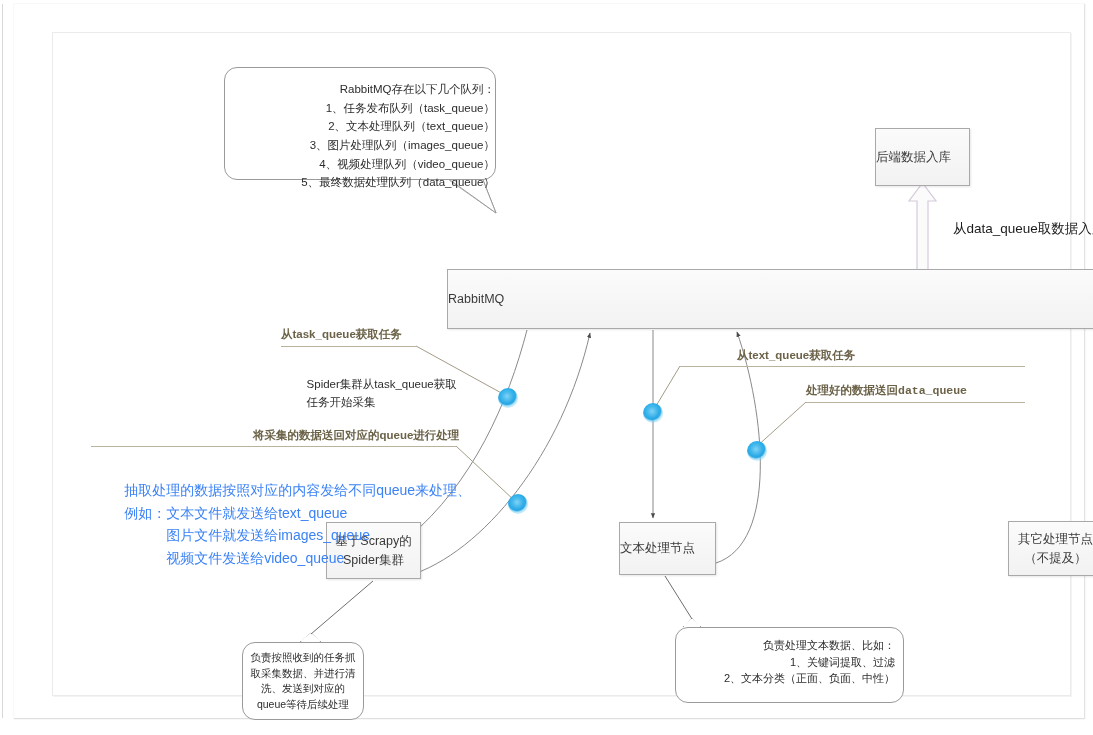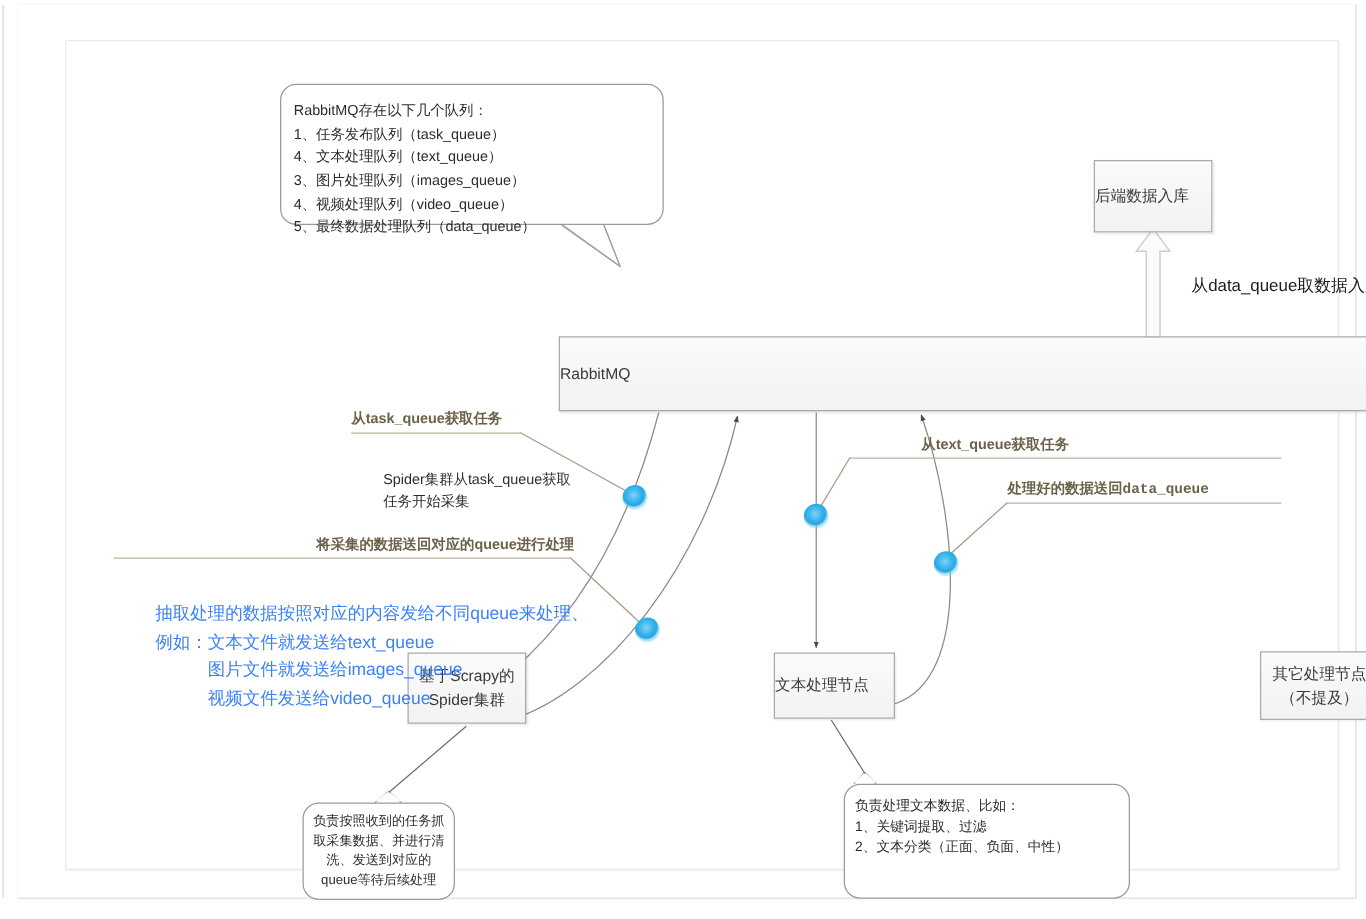--- a/index.html
+++ b/index.html
@@ -72,39 +72,39 @@
   .callout {
     position: absolute;
     box-sizing: border-box;
     background: #ffffff;
     border: 1px solid #9a9a9a;
     border-radius: 13px;
     color: #2c2c2c;
     box-shadow: 0 0 0 0 transparent;
   }
   #callout-queues {
-    left: 171px; top: 34px; width: 307px; height: 113px;
+    left: 171px; top: 34px; width: 272px; height: 113px;
     padding: 12px 0 0 10px;
     font-size: 11.5px;
     line-height: 1.62;
-    text-align: left;
+    text-align: right;
   }
   #callout-spider {
     left: 189px; top: 609px; width: 122px; height: 78px;
     padding: 7px 6px 0 6px;
     font-size: 10.5px;
     line-height: 1.48;
     text-align: center;
   }
   #callout-text {
-    left: 622px; top: 594px; width: 229px; height: 92px;
+    left: 622px; top: 594px; width: 229px; height: 76px;
     padding: 9px 8px 0 8px;
     font-size: 11px;
     line-height: 1.52;
-    text-align: left;
+    text-align: right;
   }
   .callout .line { display: block; white-space: pre; }
 
   
   .anno {
     position: absolute;
     color: #6b6248;
     font-weight: bold;
     font-size: 11.5px;
     white-space: nowrap;
@@ -245,21 +245,21 @@
       <div class="node-box" id="node-other">
         <span>
           <span class="line">其它处理节点</span>
           <span class="line">（不提及）</span>
         </span>
       </div>
 
       <div class="callout" id="callout-queues">
         <span class="line">RabbitMQ存在以下几个队列：</span>
         <span class="line">1、任务发布队列（task_queue）</span>
-        <span class="line">4、文本处理队列（text_queue）</span>
+        <span class="line">2、文本处理队列（text_queue）</span>
         <span class="line">3、图片处理队列（images_queue）</span>
         <span class="line">4、视频处理队列（video_queue）</span>
         <span class="line">5、最终数据处理队列（data_queue）</span>
       </div>
 
       <div class="callout" id="callout-spider">
         <span class="line">负责按照收到的任务抓</span>
         <span class="line">取采集数据、并进行清</span>
         <span class="line">洗、发送到对应的</span>
         <span class="line">queue等待后续处理</span>

